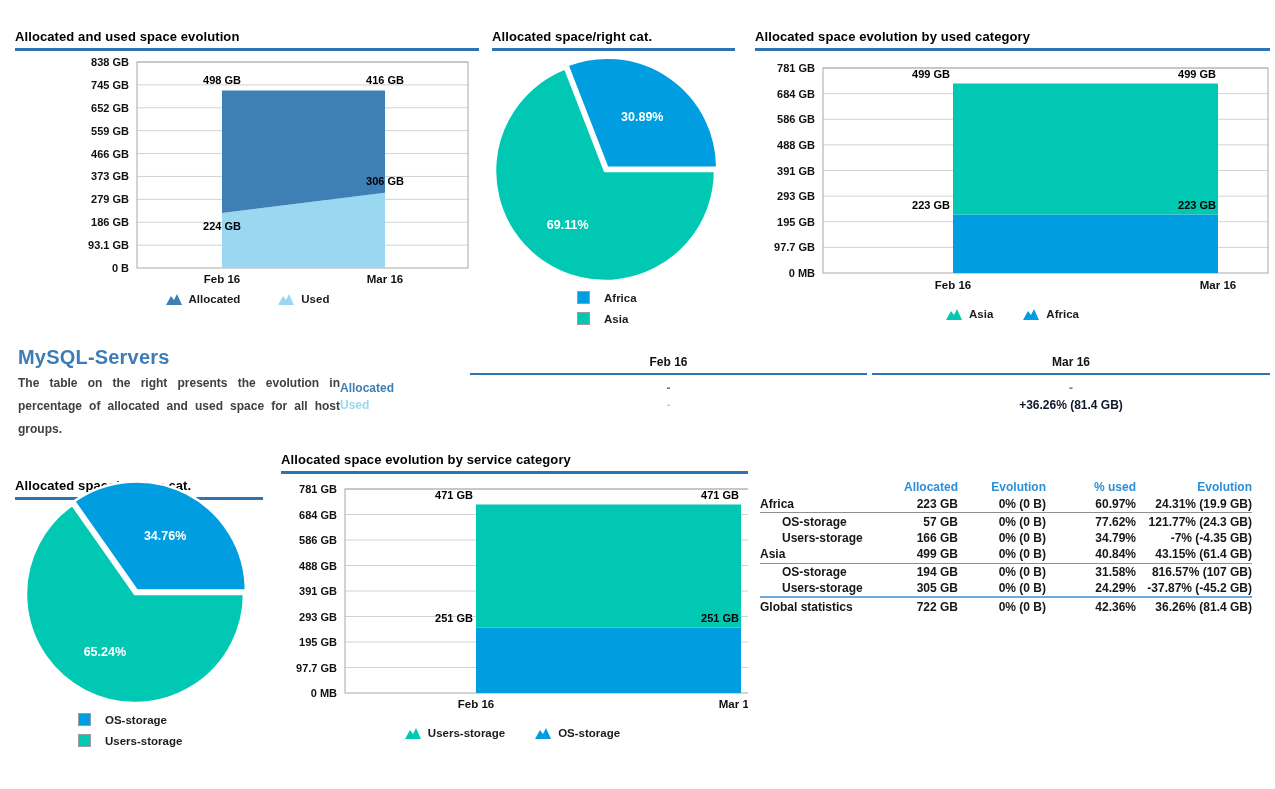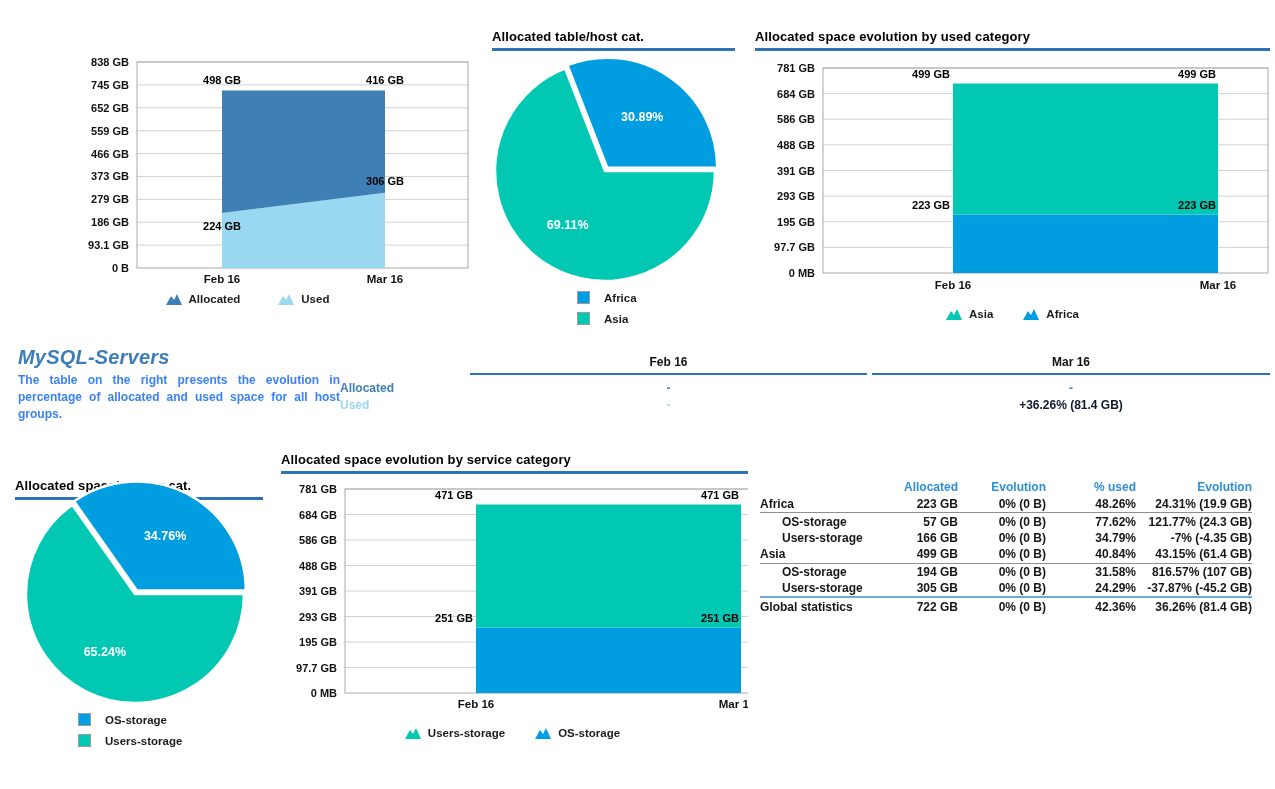--- a/index.html
+++ b/index.html
@@ -11,39 +11,40 @@
   svg text{font-family:"Liberation Sans",sans-serif;}
   .tick{font-size:11px;font-weight:700;fill:#111;}
   .xtick{font-size:11.5px;font-weight:700;fill:#111;}
   .dlabel{font-size:11px;font-weight:700;fill:#000;}
   .pct{font-size:12.5px;font-weight:700;fill:#fff;}
   .legend{position:absolute;display:flex;justify-content:center;align-items:center;gap:38px;font-size:11.5px;font-weight:700;color:#1c1c1c;}
   .litem{display:flex;align-items:center;gap:7px;}
   .plegend{position:absolute;font-size:11.5px;font-weight:700;color:#1c1c1c;}
   .prow{display:flex;align-items:center;gap:14px;margin-bottom:8px;}
   .sq{width:13px;height:13px;border:1px solid #9c9c9c;box-sizing:border-box;display:inline-block;}
-  .h1{position:absolute;font-size:20px;font-weight:700;letter-spacing:.2px;font-style:italic;}
-  .para{position:absolute;font-size:12px;font-weight:700;line-height:17px;text-align:justify;color:#3b82f6;}
+  .h1{position:absolute;font-size:20px;font-weight:700;letter-spacing:.2px;}
+  .para{position:absolute;font-size:12px;font-weight:700;line-height:23px;text-align:justify;color:#404040;}
   .rlabel{position:absolute;font-size:12px;font-weight:700;}
   .colhead{position:absolute;text-align:center;font-size:12px;font-weight:700;color:#111;border-bottom:2px solid #2E74B5;padding-bottom:4px;}
   .cval{position:absolute;text-align:center;font-size:12px;font-weight:700;}
   .dtable{position:absolute;}
   .trow{display:grid;grid-template-columns:112px 86px 88px 90px 116px;height:16.4px;align-items:center;font-size:12px;font-weight:700;color:#161616;}
   .trow span{display:block;}
   .trow .c1,.trow .c2,.trow .c3,.trow .c4{text-align:right;}
   .thead{height:19px;color:#2E8FD6;}
   .indent{padding-left:22px;}
   .sep-gray{border-bottom:1px solid #8f8f8f;}
   .sep-blue{border-bottom:2px solid #6FA8DC;}
 </style>
 </head>
 <body>
 
 <div class="page">
 
+  <div class="ctitle" style="left:15px;top:29px;width:464px">Allocated and used space evolution</div>
   <svg id="svg-alloc-used" class="abs" style="left:15px;top:56px" width="465" height="238">
       <text x="114" y="216" text-anchor="end" class="tick">0 B</text>
       <line x1="122" y1="189.11111111111111" x2="453" y2="189.11111111111111" stroke="#d2d2d2" stroke-width="1"></line>
       <text x="114" y="193.11111111111111" text-anchor="end" class="tick">93.1 GB</text>
       <line x1="122" y1="166.22222222222223" x2="453" y2="166.22222222222223" stroke="#d2d2d2" stroke-width="1"></line>
       <text x="114" y="170.22222222222223" text-anchor="end" class="tick">186 GB</text>
       <line x1="122" y1="143.33333333333331" x2="453" y2="143.33333333333331" stroke="#d2d2d2" stroke-width="1"></line>
       <text x="114" y="147.33333333333331" text-anchor="end" class="tick">279 GB</text>
       <line x1="122" y1="120.44444444444444" x2="453" y2="120.44444444444444" stroke="#d2d2d2" stroke-width="1"></line>
       <text x="114" y="124.44444444444444" text-anchor="end" class="tick">373 GB</text>
@@ -75,21 +76,21 @@
       <span>Allocated</span>
     </span>
     <span class="litem">
       <svg width="16" height="12">
           <polygon points="0,12 5,3 8,7 11,1 16,12" fill="#99D8F0"></polygon>
         </svg>
       <span>Used</span>
     </span>
   </div>
 
-  <div class="ctitle" style="left:492px;top:29px;width:243px">Allocated table/host cat.</div>
+  <div class="ctitle" style="left:492px;top:29px;width:243px">Allocated space/right cat.</div>
   <svg id="svg-host-pie" class="abs" style="left:492px;top:52px" width="243" height="232">
       <path d="M 113 119 L 223 119 A 110 110 0 0 0 73.21413765510252 16.447159193551016 Z" fill="#009EE0" stroke="#fff" stroke-width="2.5" stroke-linejoin="round" transform="translate(2.2597528047450037,-3.3005328753774124)"></path>
       <text x="150.28592127829256" y="68.5412075562727" text-anchor="middle" class="pct">30.89%</text>
       <path d="M 113 119 L 73.21413765510252 16.447159193551016 A 110 110 0 1 0 223 119.00000000000003 Z" fill="#00C8B2" stroke="#fff" stroke-width="2.5" stroke-linejoin="round"></path>
       <text x="75.71407872170744" y="177.4587924437273" text-anchor="middle" class="pct">69.11%</text>
     </svg>
   <div class="plegend" style="left:577px;top:291px">
     <div class="prow">
       <span class="sq" style="background: rgb(0, 158, 224);"></span>
       <span>Africa</span>
@@ -226,21 +227,21 @@
       <span class="c1">Allocated</span>
       <span class="c2">Evolution</span>
       <span class="c3">% used</span>
       <span class="c4">Evolution</span>
     </div>
     <div id="details-rows">
         <div class="trow sep-gray">
       <span class="c0">Africa</span>
       <span class="c1">223 GB</span>
       <span class="c2">0% (0 B)</span>
-      <span class="c3">48.26%</span>
+      <span class="c3">60.97%</span>
       <span class="c4">24.31% (19.9 GB)</span>
     </div>
         <div class="trow">
       <span class="c0 indent">OS-storage</span>
       <span class="c1">57 GB</span>
       <span class="c2">0% (0 B)</span>
       <span class="c3">77.62%</span>
       <span class="c4">121.77% (24.3 GB)</span>
     </div>
         <div class="trow">

